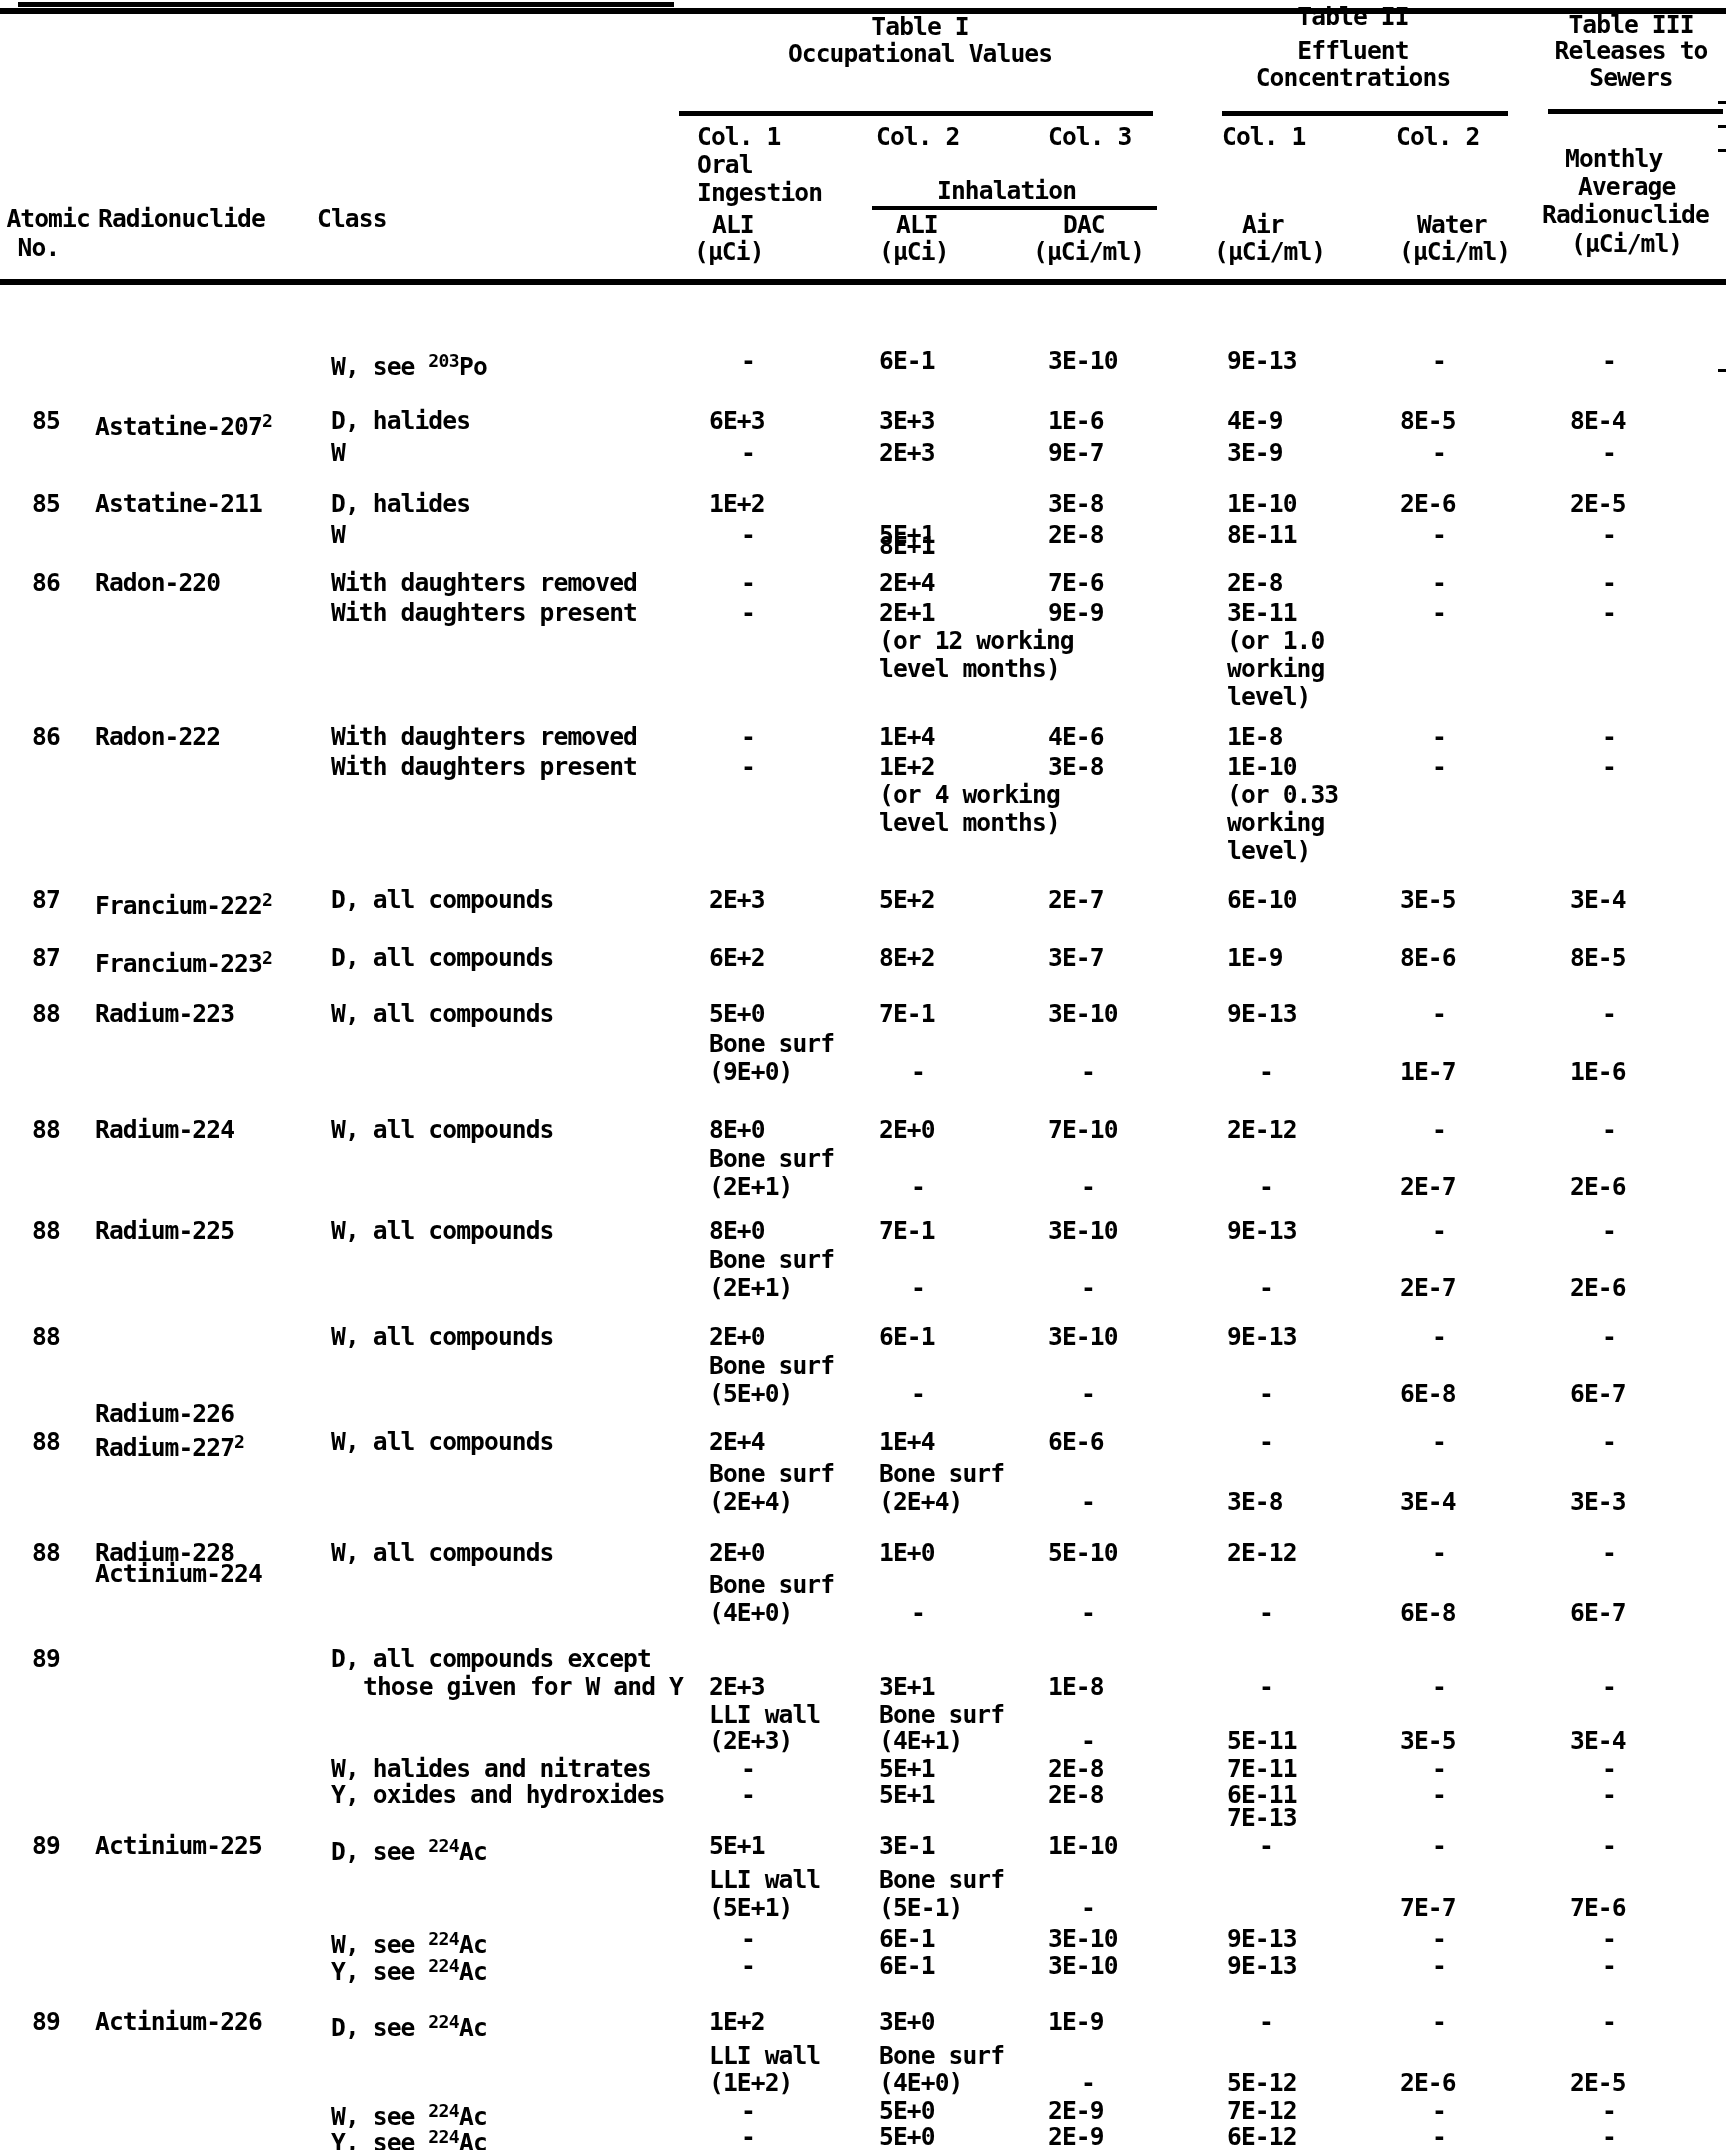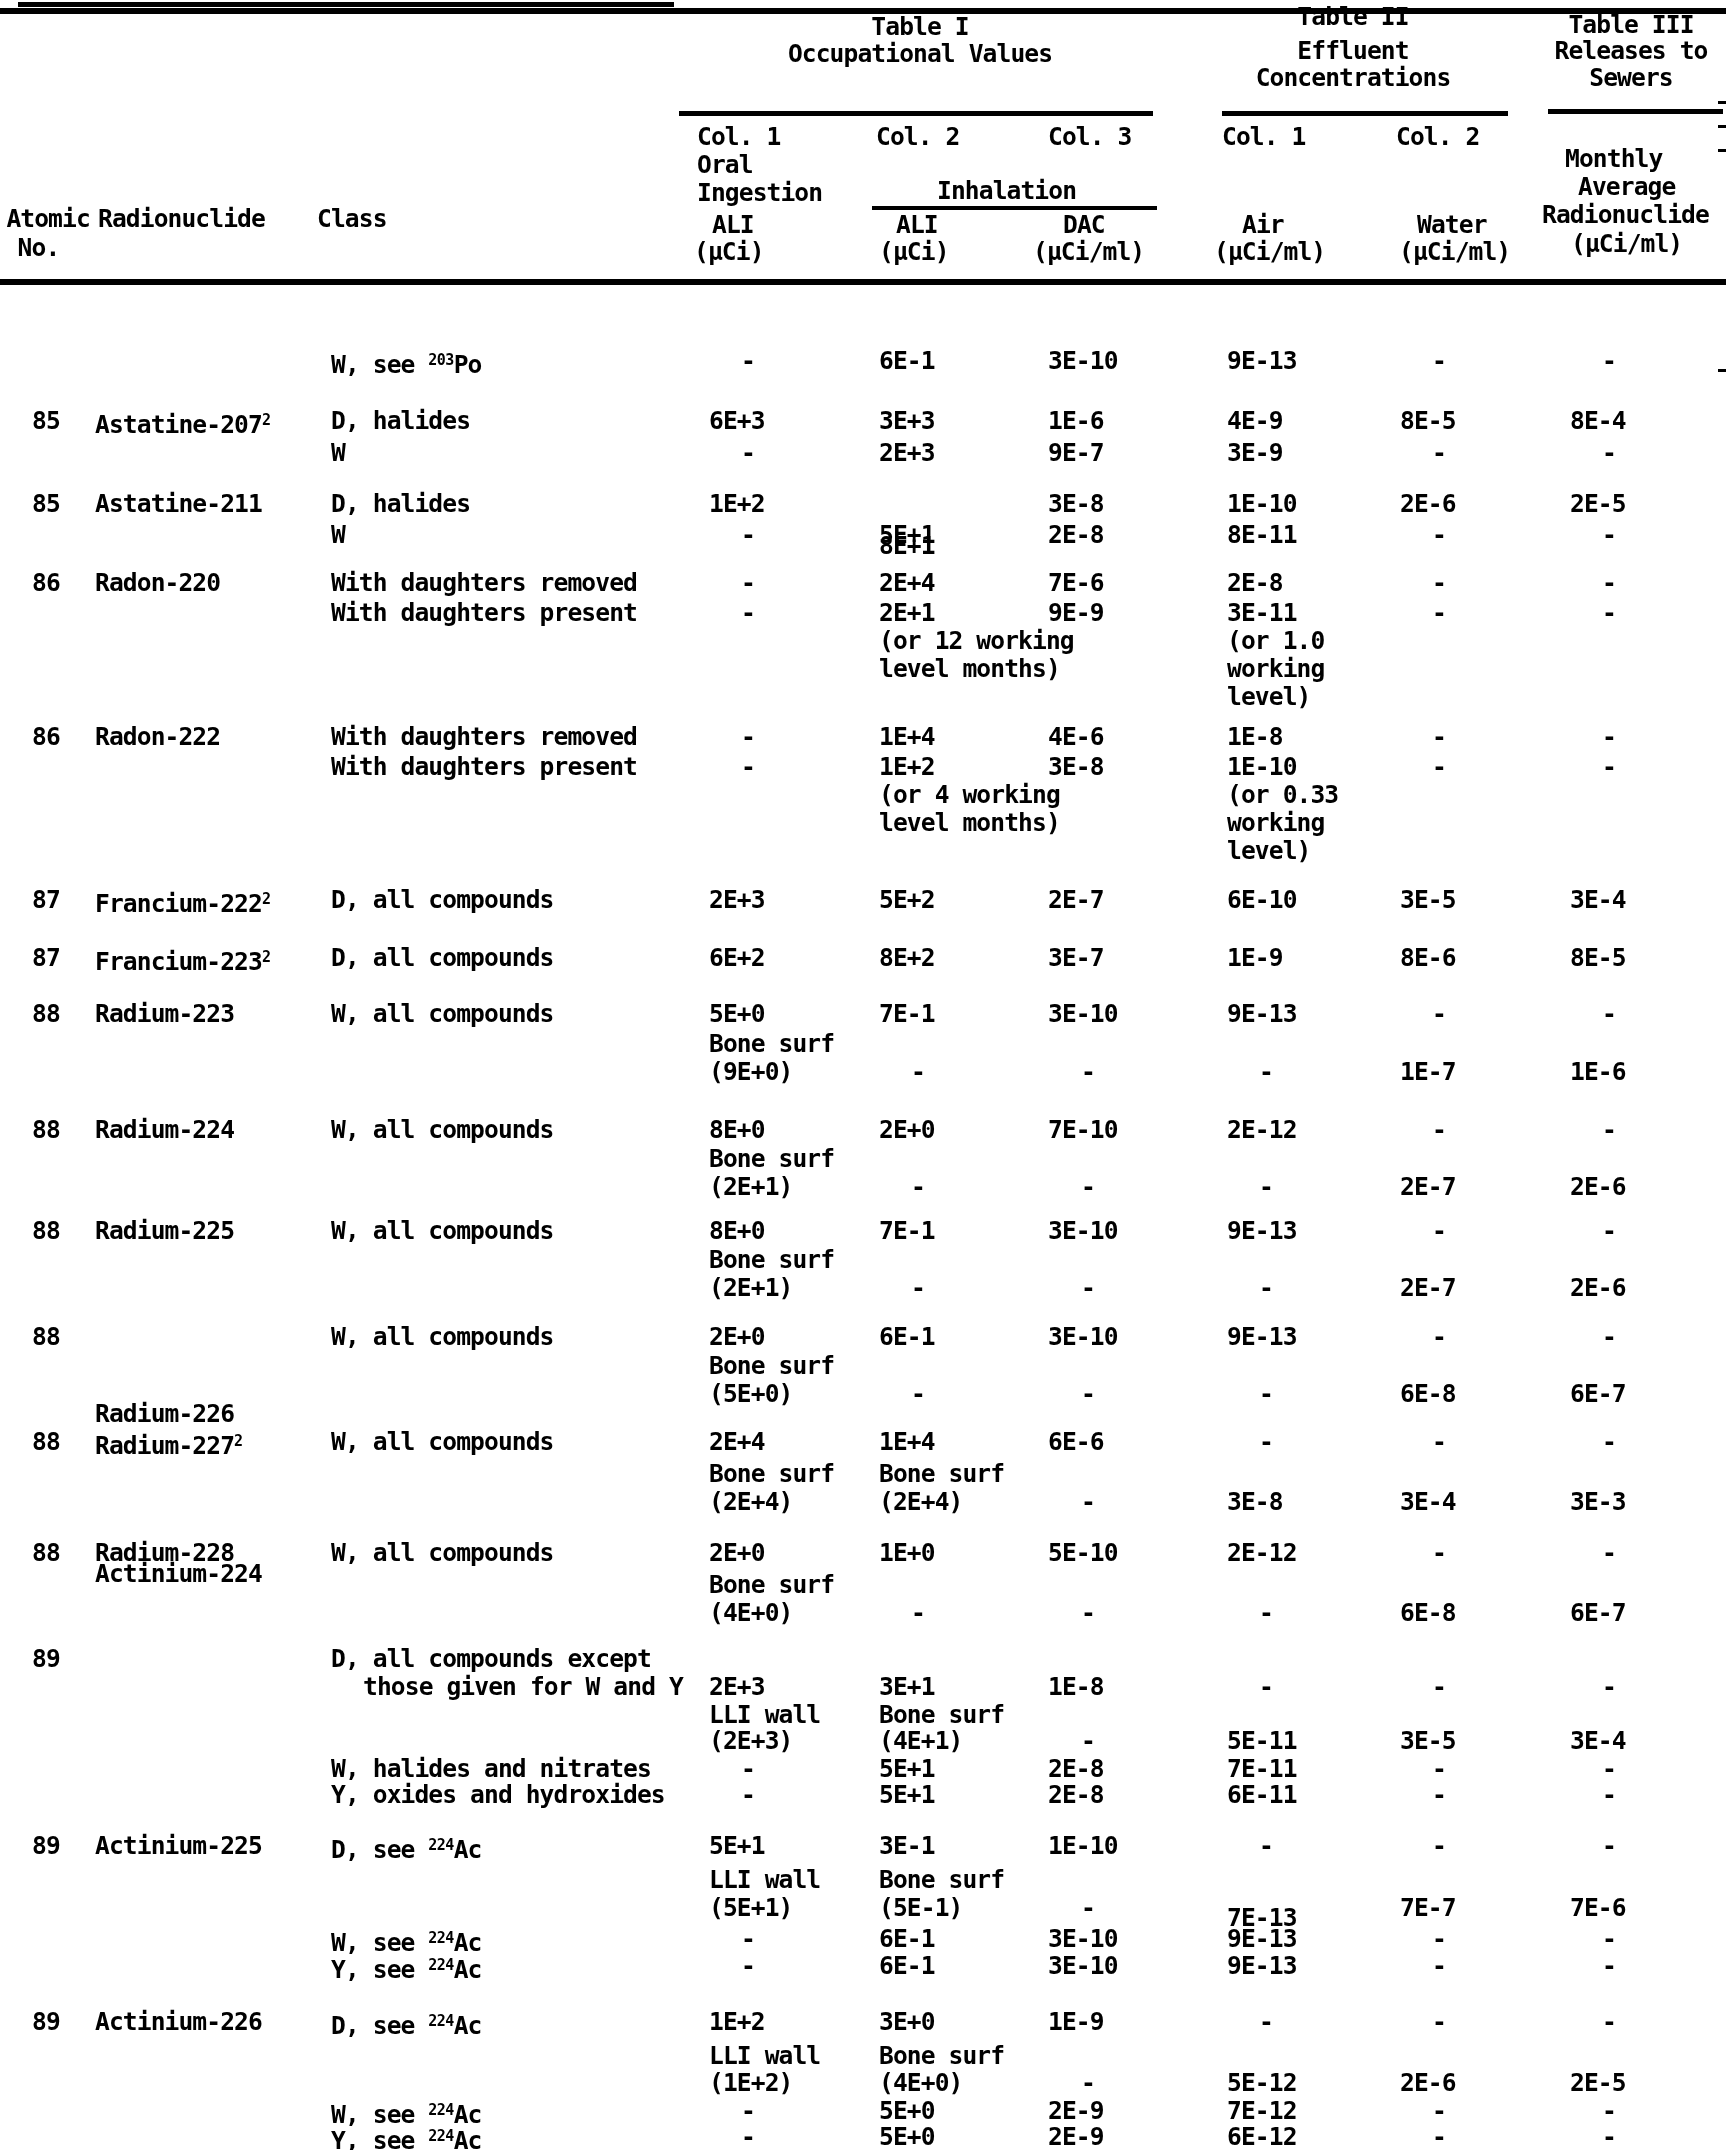--- a/index.html
+++ b/index.html
@@ -5,21 +5,21 @@
   html,body{margin:0;padding:0;background:#e8e8e8;}
   .page{
     position:relative;width:1726px;height:2151px;background:#ffffff;
     font-family:"DejaVu Sans Mono","Liberation Mono",monospace;
     font-weight:700;color:#000;font-size:24.6px;letter-spacing:-0.9px;
     overflow:hidden;
   }
   .cell{position:absolute;white-space:pre;line-height:27px;}
   .ctr{transform:translateX(-50%);text-align:center;}
   .rule{position:absolute;background:#000;}
-  .sup{font-size:15px;vertical-align:8.2px;letter-spacing:-0.6px;}
+  .sup{font-size:18px;vertical-align:8.2px;letter-spacing:-0.6px;}
   .edge{position:absolute;background:#000;width:8.2px;height:2.9px;right:0;}
 </style>
 </head>
 <body>
 
 <div class="page">
 
   <div class="rule" style="left:17.6px;top:1.8px;width:656px;height:5.3px;"></div>
   <div class="rule" style="left:0;top:8.2px;width:1726px;height:5.9px;"></div>
   <div class="rule" style="left:679px;top:111px;width:474px;height:4.7px;"></div>
@@ -307,21 +307,21 @@
       <div class="cell" style="left: 879px; top: 1832px;">3E-1</div>
       <div class="cell" style="left: 1048px; top: 1832px;">1E-10</div>
       <div class="cell" style="left: 1259px; top: 1832px;">-</div>
       <div class="cell" style="left: 1432px; top: 1832px;">-</div>
       <div class="cell" style="left: 1602px; top: 1832px;">-</div>
       <div class="cell" style="left: 709px; top: 1866px;">LLI wall</div>
       <div class="cell" style="left: 879px; top: 1866px;">Bone surf</div>
       <div class="cell" style="left: 709px; top: 1894px;">(5E+1)</div>
       <div class="cell" style="left: 879px; top: 1894px;">(5E-1)</div>
       <div class="cell" style="left: 1081px; top: 1894px;">-</div>
-      <div class="cell" style="left: 1227px; top: 1904px;">7E-13</div>
+      <div class="cell" style="left: 1227px; top: 1804px;">7E-13</div>
       <div class="cell" style="left: 1400px; top: 1894px;">7E-7</div>
       <div class="cell" style="left: 1570px; top: 1894px;">7E-6</div>
       <div class="cell" style="left: 331px; top: 1925px;">W, see <span class="sup">224</span>Ac</div>
       <div class="cell" style="left: 741px; top: 1925px;">-</div>
       <div class="cell" style="left: 879px; top: 1925px;">6E-1</div>
       <div class="cell" style="left: 1048px; top: 1925px;">3E-10</div>
       <div class="cell" style="left: 1227px; top: 1925px;">9E-13</div>
       <div class="cell" style="left: 1432px; top: 1925px;">-</div>
       <div class="cell" style="left: 1602px; top: 1925px;">-</div>
       <div class="cell" style="left: 331px; top: 1952px;">Y, see <span class="sup">224</span>Ac</div>

